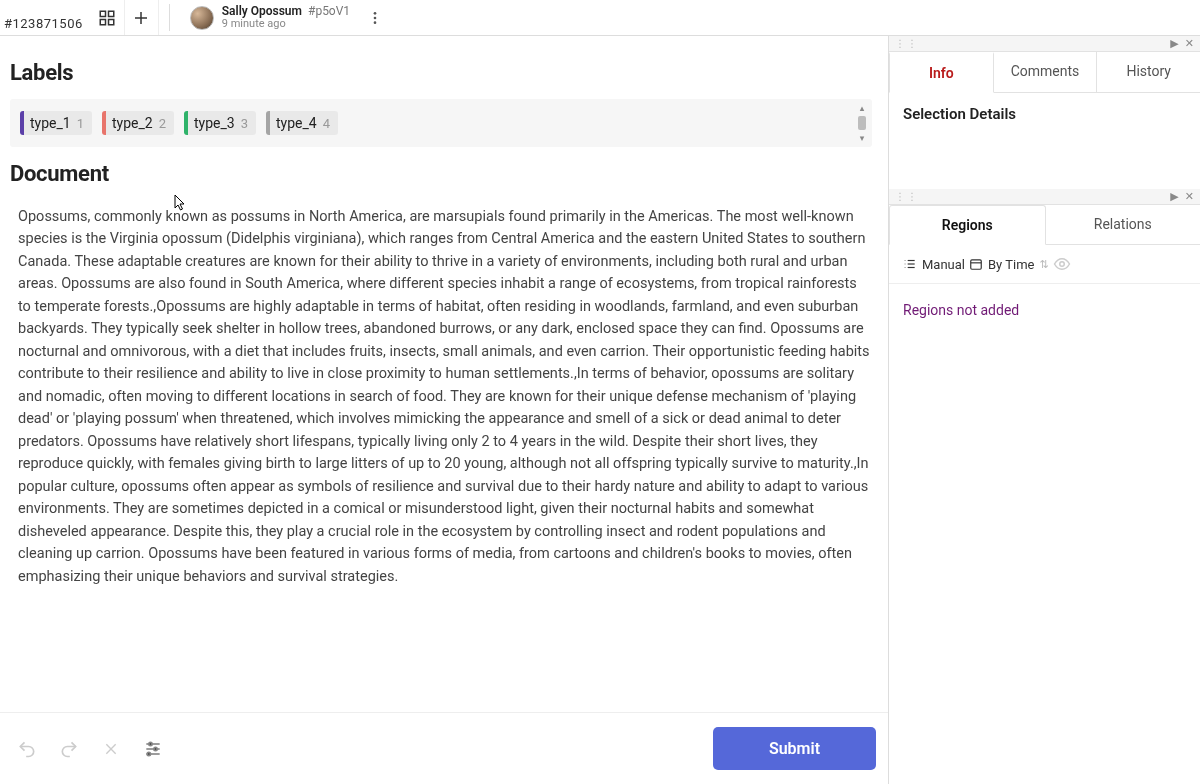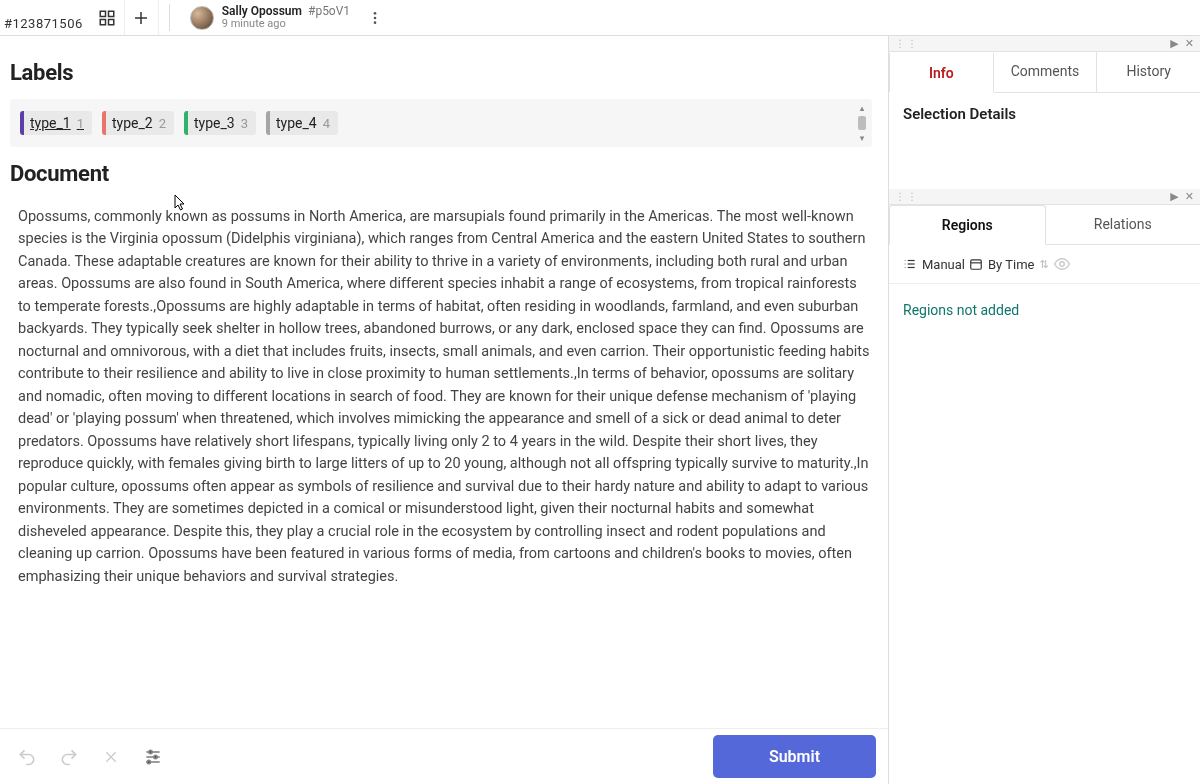--- a/index.html
+++ b/index.html
@@ -32,31 +32,31 @@
   .left-scroll::-webkit-scrollbar-thumb { background:#c4c4c4; border-radius:0;}
   .content { padding: 18px 16px 20px 10px; }
 
   h2.section { font-size:22px; font-weight:700; margin: 6px 0 14px 0; letter-spacing:-0.3px;}
   h2.section.doc { margin-top: 14px;}
 
   .labels-box { background:#f6f6f6; border-radius:3px; padding:12px 10px; display:flex; gap:10px; align-items:center; position:relative;}
   .label { display:flex; align-items:center; background:#e9e9e9; border-radius:3px; padding:4px 8px 4px 6px; border-left:4px solid #999; gap:6px; font-size:14px; cursor:pointer;}
   .label .lname { color:#222; }
   .label .lnum { color:#999; font-size:13px;}
-  .l1 { border-left-color:#5b3fa8;text-decoration:underline;}
+  .l1 { border-left-color:#5b3fa8;}
   .l2 { border-left-color:#e8746b;}
   .l3 { border-left-color:#2fb36a;}
   .l4 { border-left-color:#a5a5a5;}
   .labels-arrows { position:absolute; right:6px; top:4px; display:flex; flex-direction:column; gap:2px; color:#888; font-size:9px; align-items:center;}
   .labels-arrows .thumb { width:8px; height:14px; background:#bdbdbd; border-radius:2px; margin:1px 0;}
 
   .doc-text { font-size:14.5px; line-height:1.55; color:#444; padding: 6px 2px 0 8px; }
 
   
-  .bottombar { height:56px; border-top:1px solid #eee; display:flex; align-items:center; padding:0 12px;}
+  .bottombar { height:72px; border-top:1px solid #eee; display:flex; align-items:center; padding:0 12px;}
   .tool-btn { width:30px; height:30px; display:flex; align-items:center; justify-content:center; color:#888; margin-right:12px; cursor:pointer;}
   .tool-btn.disabled { color:#ccc;}
   .spacer { flex:1;}
   .submit { background:#5568d9; color:#fff; border:none; font-size:16px; font-weight:600; padding:12px 56px; border-radius:5px; cursor:pointer;}
 
   
   .panel-drag { height:16px; background:#f5f5f5; border-bottom:1px solid #e2e2e2; display:flex; align-items:center; padding:0 6px; justify-content:space-between;}
   .drag-dots { color:#bbb; font-size:10px; letter-spacing:2px;}
   .panel-ctrl { display:flex; gap:6px; align-items:center; color:#888; font-size:11px;}
   .panel-ctrl span{cursor:pointer;}
@@ -77,21 +77,21 @@
 
   .tabs2 { display:flex; border-bottom:1px solid #e2e2e2;}
   .tab2 { flex:1; text-align:center; padding:11px 8px; font-size:14px; color:#555; cursor:pointer;}
   .tab2.active { color:#111; font-weight:600; border:1px solid #e2e2e2; border-bottom:1px solid #fff; margin-bottom:-1px; border-top-left-radius:3px; border-top-right-radius:3px;}
 
   .regtools { display:flex; align-items:center; gap:4px; padding:10px 14px; border-bottom:1px solid #eee; font-size:13px; color:#333;}
   .regtool { display:flex; align-items:center; gap:5px; cursor:pointer;}
   .regtool .sort{color:#bbb; font-size:11px;}
   .regtool-eye { width:18px; height:18px; color:#ccc;}
 
-  .regempty { padding: 18px 14px; color:#0f766e; font-size:14px;}
+  .regempty { padding: 18px 14px; color:#701a75; font-size:14px;}
 
   
   .fake-cursor { position:absolute; left:174px; top:158px; width:12px; height:18px; pointer-events:none;}
   .fake-cursor svg { width:12px; height:18px;}
 </style>
 </head>
 <body>
 
 <div class="topbar">
   <div class="task-id">

